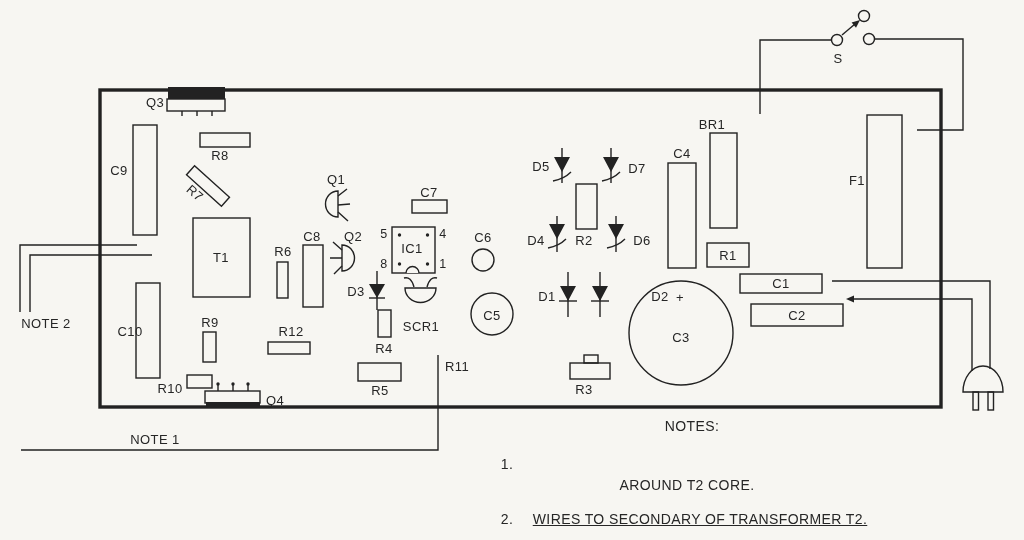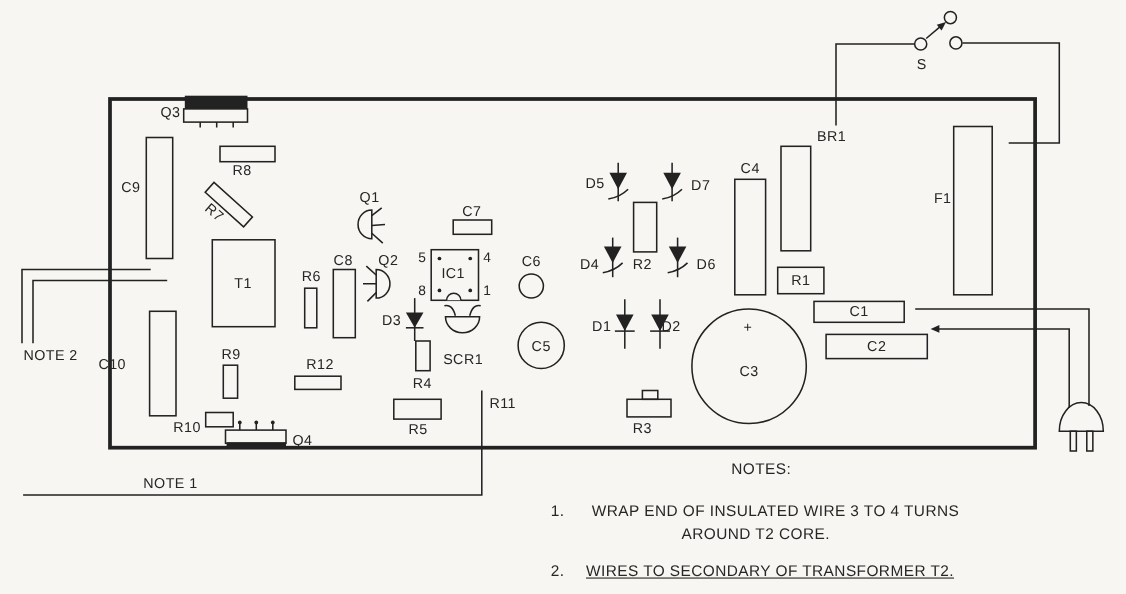--- a/index.html
+++ b/index.html
@@ -135,21 +135,21 @@
     <rect class="ln" x="867" y="115" width="35" height="153"></rect>
   </svg>
 
   <span class="lbl" style="left:155px;top:102px;">Q3</span>
   <span class="lbl" style="left:220px;top:155px;">R8</span>
   <span class="lbl" style="left:119px;top:170px;">C9</span>
   <span class="lbl rot" style="left:195px;top:193px;">R7</span>
   <span class="lbl" style="left:221px;top:257px;">T1</span>
   <span class="lbl" style="left:283px;top:251px;">R6</span>
   <span class="lbl" style="left:312px;top:236px;">C8</span>
-  <span class="lbl" style="left:102px;top:331px;">C10</span>
+  <span class="lbl" style="left:130px;top:331px;">C10</span>
   <span class="lbl" style="left:210px;top:322px;">R9</span>
   <span class="lbl" style="left:291px;top:331px;">R12</span>
   <span class="lbl" style="left:170px;top:388px;">R10</span>
   <span class="lbl" style="left:275px;top:400px;">Q4</span>
   <span class="lbl" style="left:336px;top:179px;">Q1</span>
   <span class="lbl" style="left:353px;top:236px;">Q2</span>
   <span class="lbl" style="left:356px;top:291px;">D3</span>
   <span class="lbl" style="left:421px;top:309px;margin-top:17px;">SCR1</span>
   <span class="lbl" style="left:412px;top:248px;">IC1</span>
   <span class="lbl pin" style="left:384px;top:234px;">5</span>
@@ -161,34 +161,33 @@
   <span class="lbl" style="left:380px;top:390px;">R5</span>
   <span class="lbl" style="left:457px;top:366px;">R11</span>
   <span class="lbl" style="left:483px;top:237px;">C6</span>
   <span class="lbl" style="left:492px;top:315px;">C5</span>
   <span class="lbl" style="left:541px;top:166px;">D5</span>
   <span class="lbl" style="left:637px;top:168px;">D7</span>
   <span class="lbl" style="left:536px;top:240px;">D4</span>
   <span class="lbl" style="left:642px;top:240px;">D6</span>
   <span class="lbl" style="left:584px;top:240px;">R2</span>
   <span class="lbl" style="left:547px;top:296px;">D1</span>
-  <span class="lbl" style="left:610px;top:296px;">D2</span>
+  <span class="lbl" style="left:660px;top:296px;">D2</span>
   <span class="lbl" style="left:584px;top:389px;">R3</span>
   <span class="lbl" style="left:681px;top:337px;">C3</span>
   <span class="lbl" style="left:680px;top:297px;">+</span>
   <span class="lbl" style="left:682px;top:153px;">C4</span>
-  <span class="lbl" style="left:756px;top:124px;">BR1</span>
+  <span class="lbl" style="left:712px;top:124px;">BR1</span>
   <span class="lbl" style="left:728px;top:255px;">R1</span>
   <span class="lbl" style="left:781px;top:283px;">C1</span>
   <span class="lbl" style="left:797px;top:315px;">C2</span>
   <span class="lbl" style="left:857px;top:180px;">F1</span>
   <span class="lbl" style="left:838px;top:58px;">S</span>
   <span class="lbl" style="left:46px;top:323px;">NOTE 2</span>
   <span class="lbl" style="left:155px;top:439px;">NOTE 1</span>
 
   <span class="lbl note" style="left:692px;top:426px;">NOTES:</span>
   <span class="lbl note" style="left:507px;top:464px;">1.</span>
-  <span class="lbl note" style="left:705px;top:464px;">WRAP END OF INSULATED WIRE 3 TO 4 TURNS</span>
   <span class="lbl note" style="left:687px;top:485px;">AROUND T2 CORE.</span>
   <span class="lbl note" style="left:507px;top:519px;">2.</span>
   <span class="lbl note" style="left:700px;top:519px;text-decoration:underline;">WIRES TO SECONDARY OF TRANSFORMER T2.</span>
 
 </div>
 
 </body></html>

